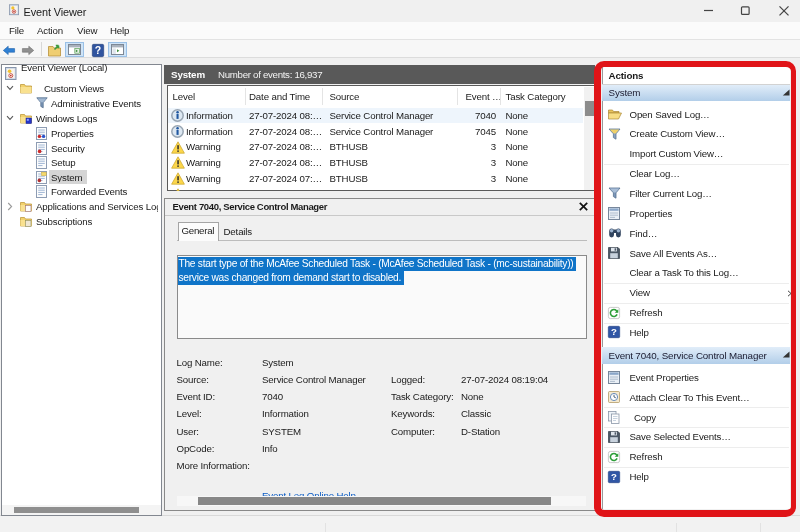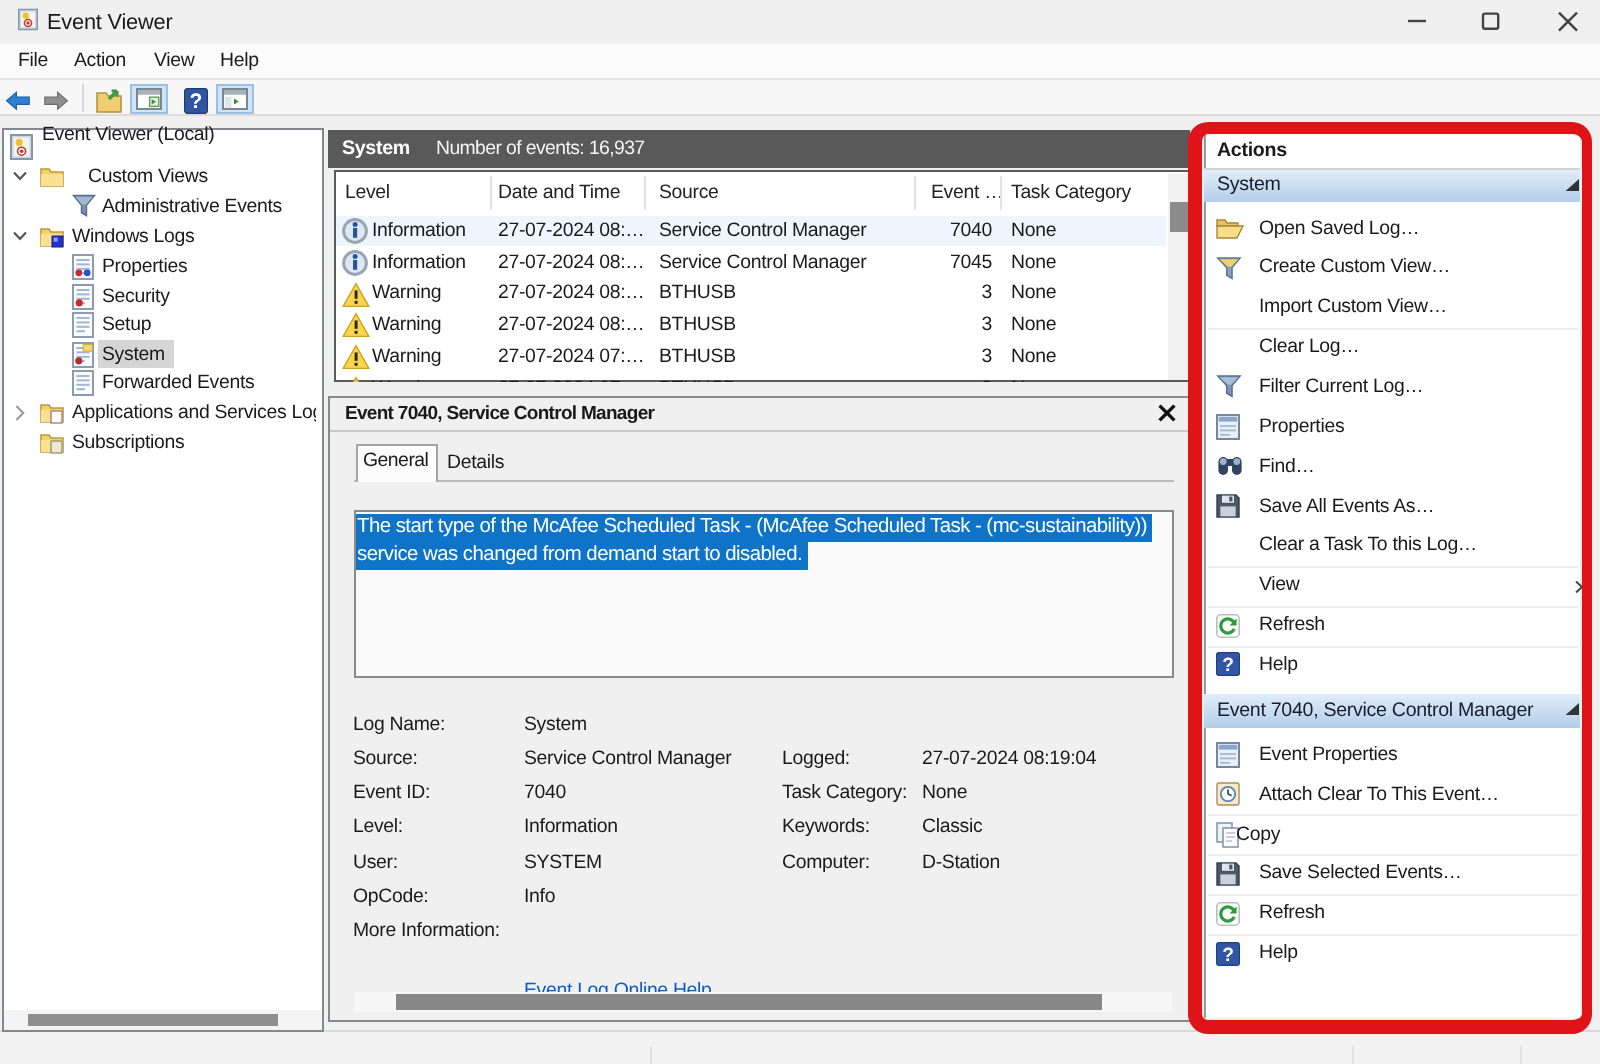--- a/index.html
+++ b/index.html
@@ -362,21 +362,21 @@
       <path d="M6 3.8 L6 6 L7.8 6.8" fill="none" stroke="#39506e" stroke-width="0.9"></path>
     </svg>
 <div class="t" style="left:629.5px;top:397.7px;">Attach Clear To This Event…</div>
 <svg style="left:608px;top:411.0px;" width="12" height="13" viewBox="0 0 12 13">
       <rect x="0.5" y="0.5" width="7.5" height="9.5" fill="#eef3f8" stroke="#8a97a8" stroke-width="0.8"></rect>
       <rect x="3.5" y="3" width="7.5" height="9.5" fill="#fdfdfe" stroke="#8a97a8" stroke-width="0.8"></rect>
       <line x1="5" y1="5.5" x2="9.5" y2="5.5" stroke="#b9c6d6" stroke-width="0.8"></line>
       <line x1="5" y1="7.5" x2="9.5" y2="7.5" stroke="#b9c6d6" stroke-width="0.8"></line>
       <line x1="5" y1="9.5" x2="8" y2="9.5" stroke="#b9c6d6" stroke-width="0.8"></line>
     </svg>
-<div class="t" style="left:618px;top:417.5px;text-align:center;">Copy</div>
+<div class="t" style="left:634px;top:417.5px;text-align:center;">Copy</div>
 <svg style="left:608px;top:430.8px;" width="12" height="12" viewBox="0 0 12 12">
       <path d="M0.5 0.5 L10 0.5 L11.5 2 L11.5 11.5 L0.5 11.5 Z" fill="#4c5866" stroke="#323c48" stroke-width="0.7"></path>
       <rect x="3" y="0.8" width="6" height="3.6" fill="#dfe5ec"></rect>
       <rect x="6.6" y="1.3" width="1.6" height="2.4" fill="#4c5866"></rect>
       <rect x="2.2" y="6.2" width="7.6" height="5" fill="#c8d2dd"></rect>
     </svg>
 <div class="t" style="left:629.5px;top:437.3px;">Save Selected Events…</div>
 <svg style="left:608px;top:450.7px;" width="12" height="12" viewBox="0 0 12 12">
       <rect x="0.4" y="0.4" width="11.2" height="11.2" rx="2" fill="#fff" stroke="#bdbdbd" stroke-width="0.8"></rect>
       <path d="M9.3 5.2 A3.5 3.5 0 1 0 9.1 7.4" fill="none" stroke="#2e9e39" stroke-width="1.6"></path>

